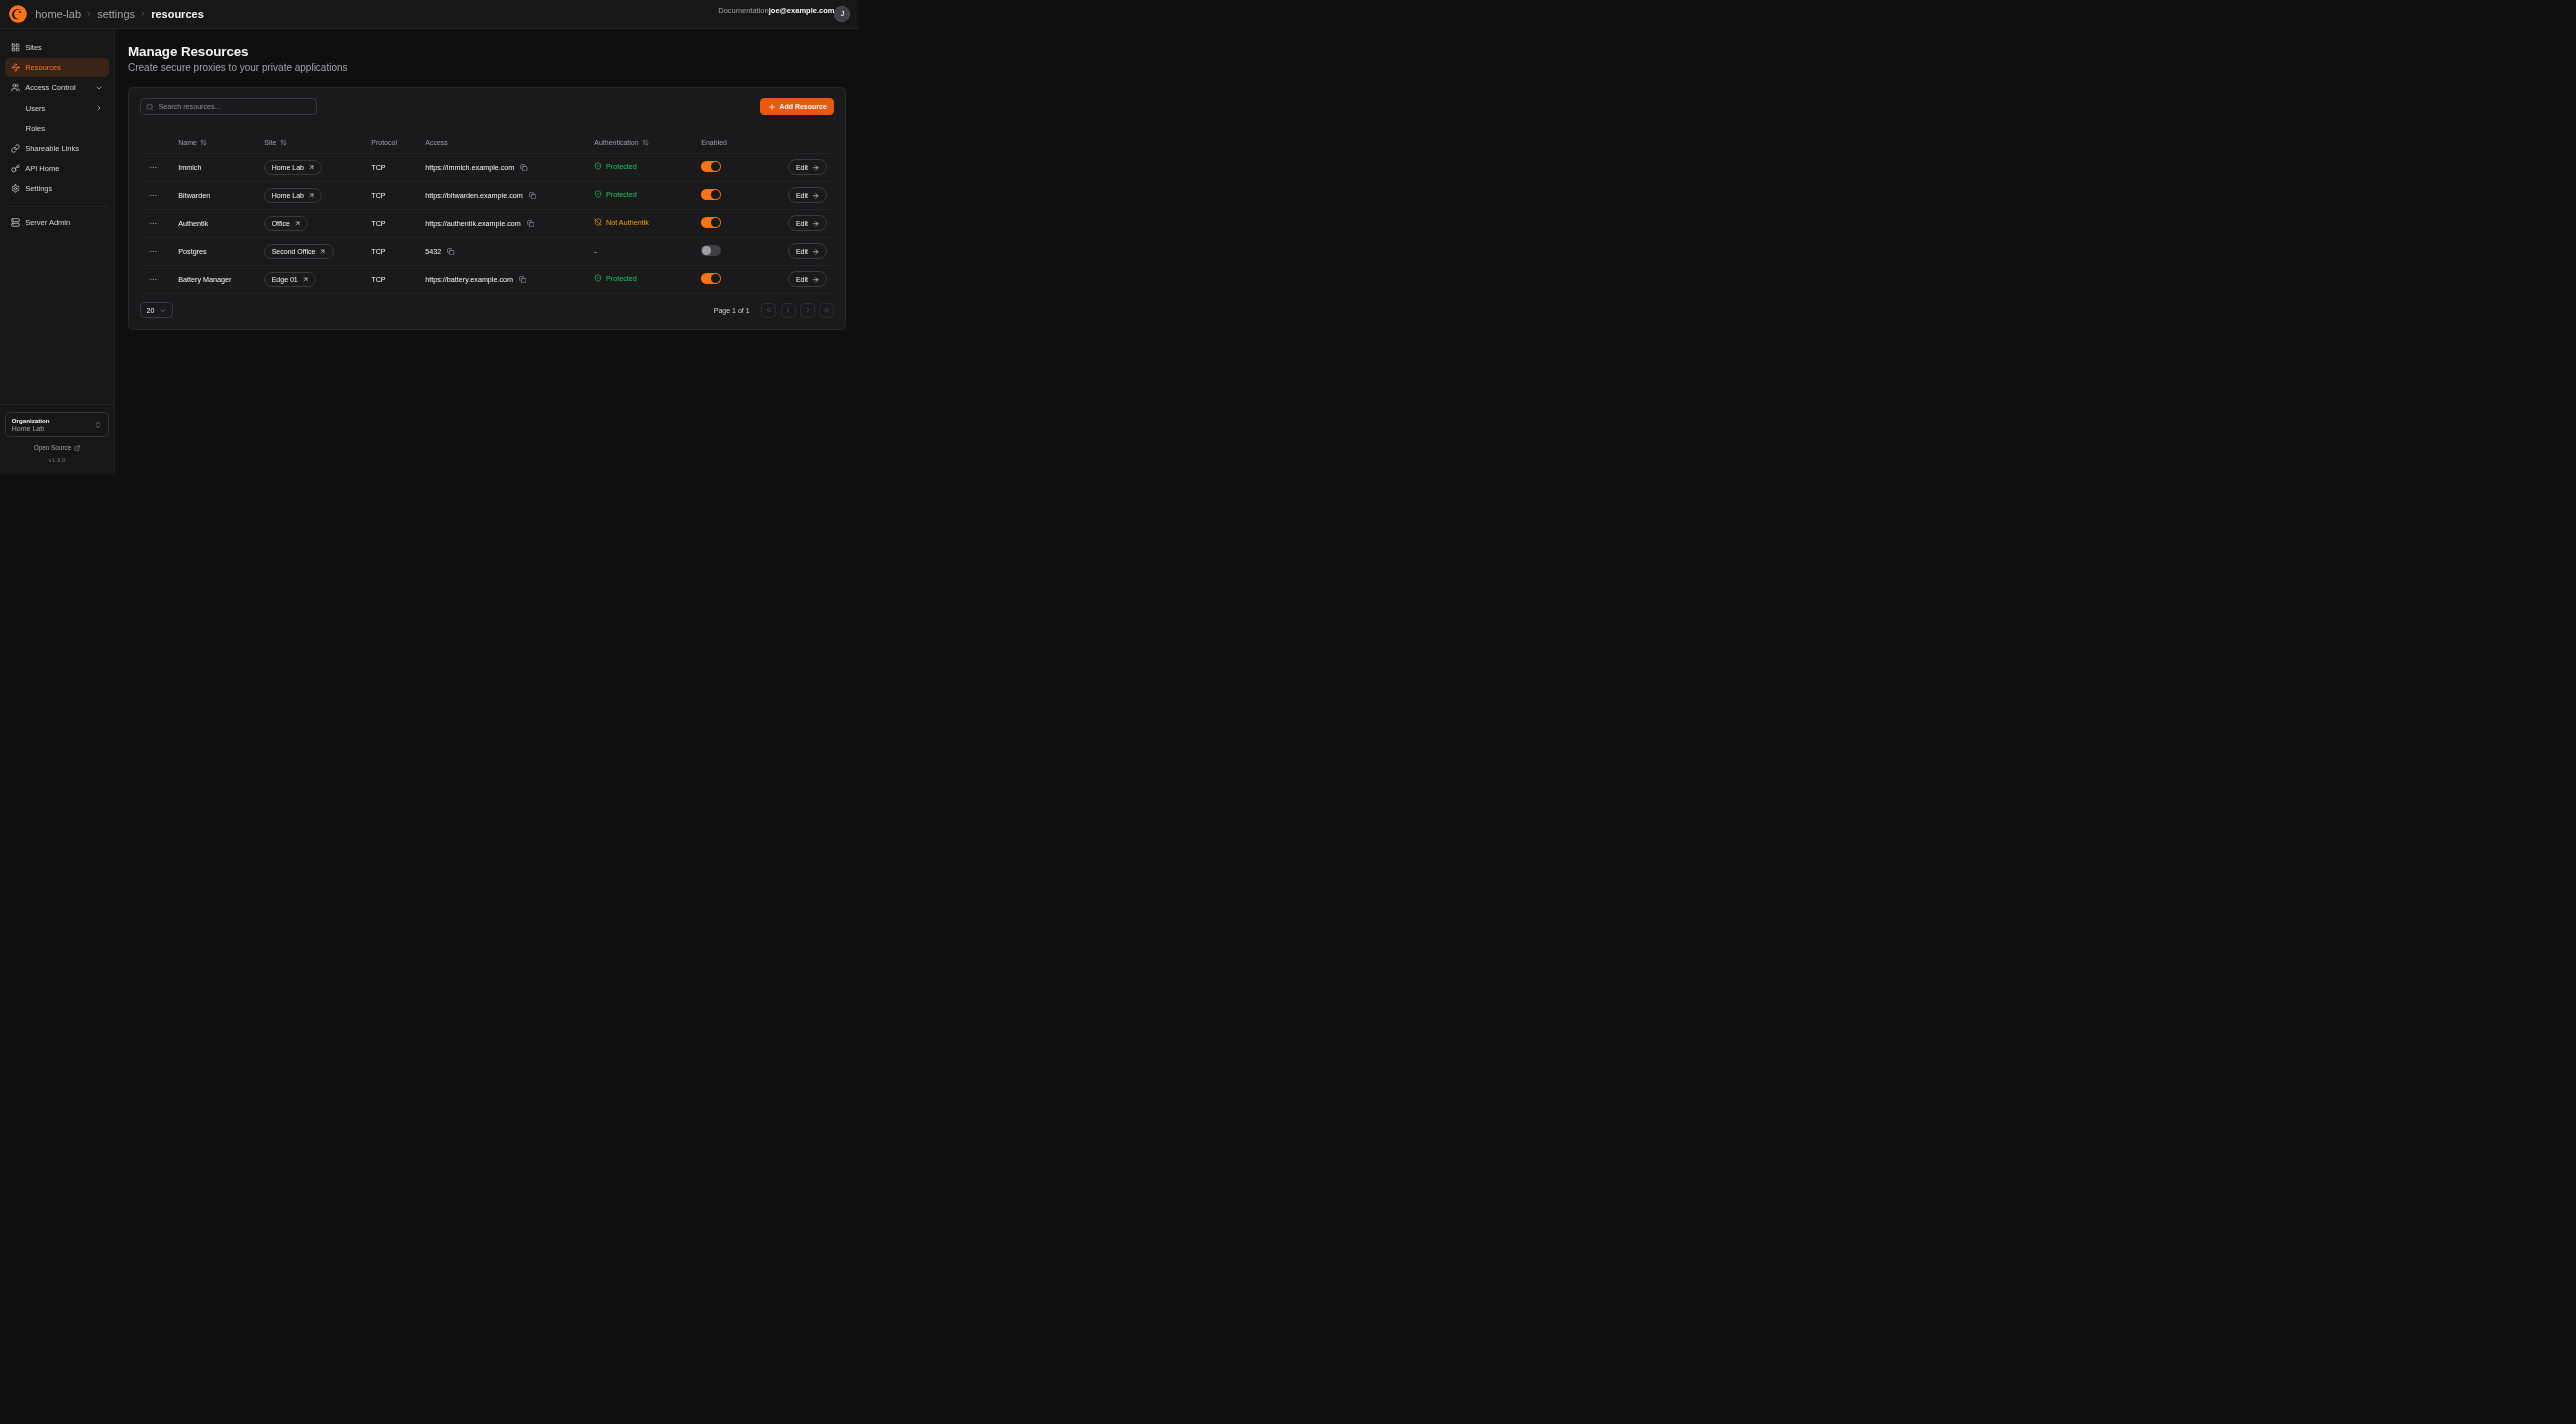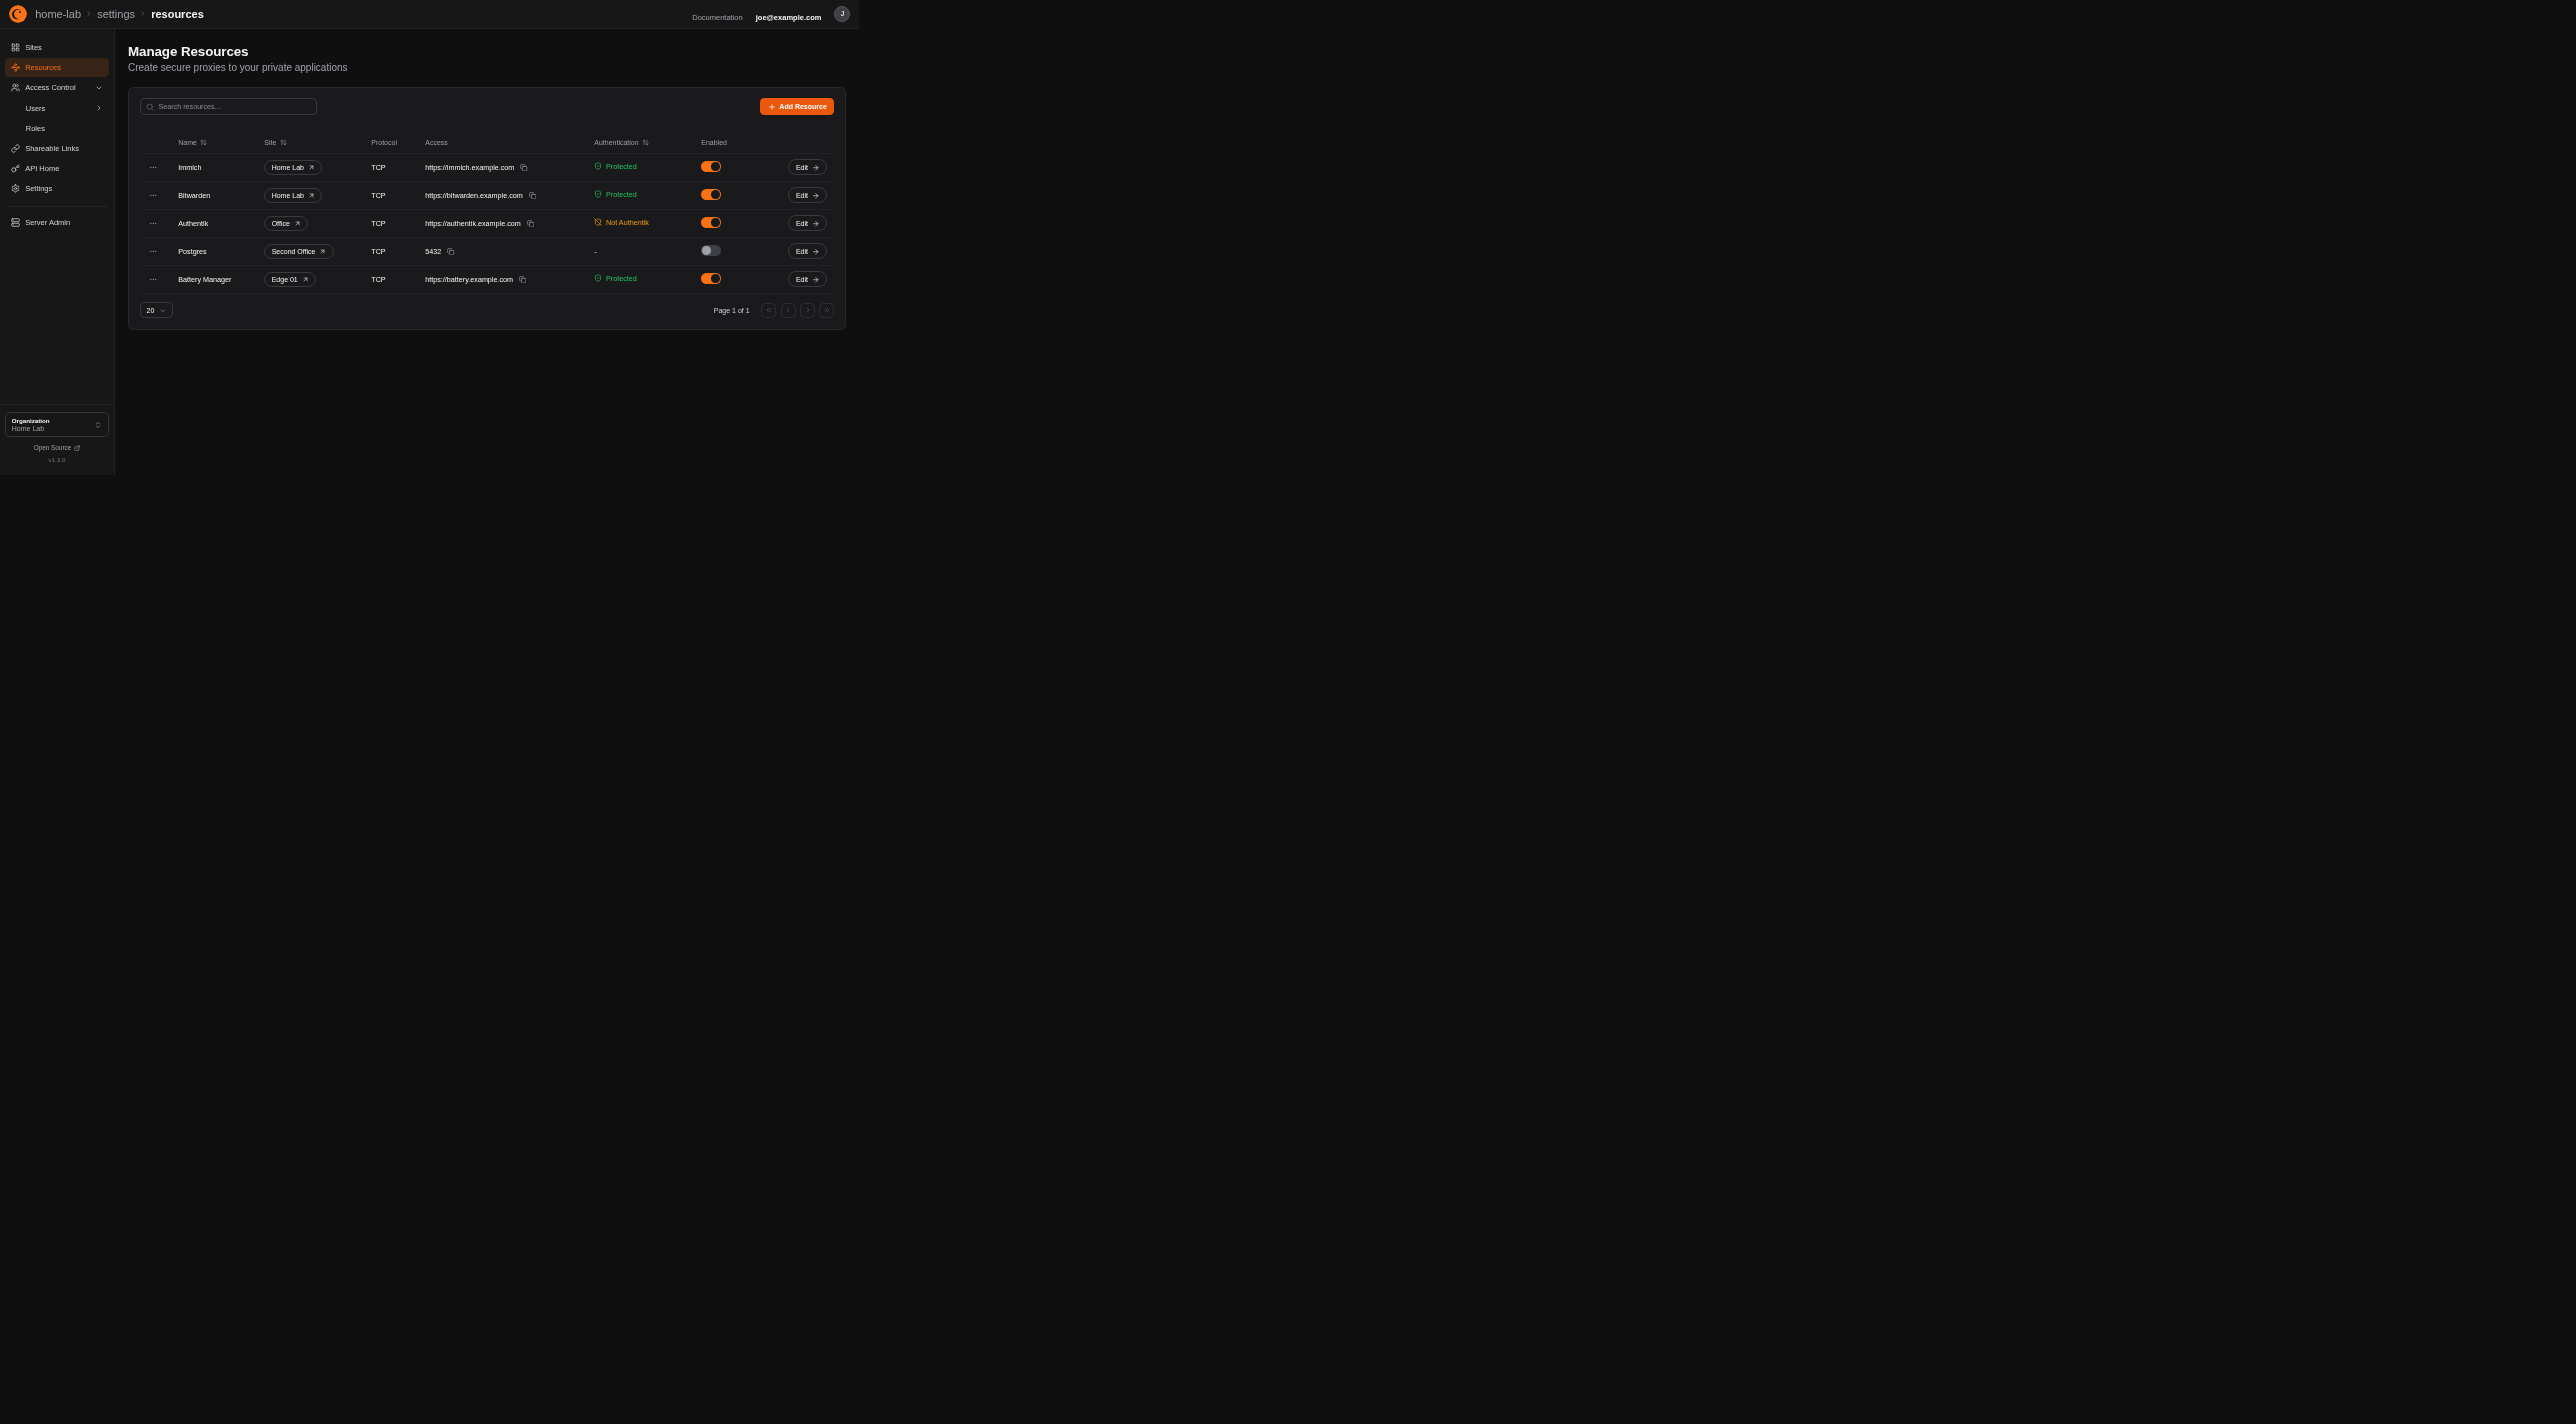--- a/index.html
+++ b/index.html
@@ -32,21 +32,21 @@
   .topbar{
     height:28.5px;background:var(--bg-panel);border-bottom:0.5px solid var(--border-soft);
     display:flex;align-items:center;justify-content:space-between;padding:0 8.6px;
   }
   .topbar-left{display:flex;align-items:center;gap:8.6px}
   .logo{width:18px;height:18px;border-radius:50%;overflow:hidden;display:flex}
   .breadcrumb{display:flex;align-items:center;gap:4.3px;color:var(--text-2)}
   .crumb{font-size:11px}
   .crumb.current{color:var(--text-1);font-weight:700}
   .bc-sep{color:var(--text-3)}
-  .topbar-right{display:flex;align-items:flex-end;gap:13px}
+  .topbar-right{display:flex;align-items:flex-start;gap:0}
   .doc-link{color:var(--text-2);font-size:7.5px}
   .user-email{font-weight:700;font-size:7.5px}
   .avatar{
     width:16px;height:16px;border-radius:50%;background:#3f3f46;border:0.5px solid #55555c;
     display:flex;align-items:center;justify-content:center;font-size:6.4px;color:#e4e4e7;font-weight:600;
   }
 
   
   .shell{display:flex;height:446px}
   .sidebar{

